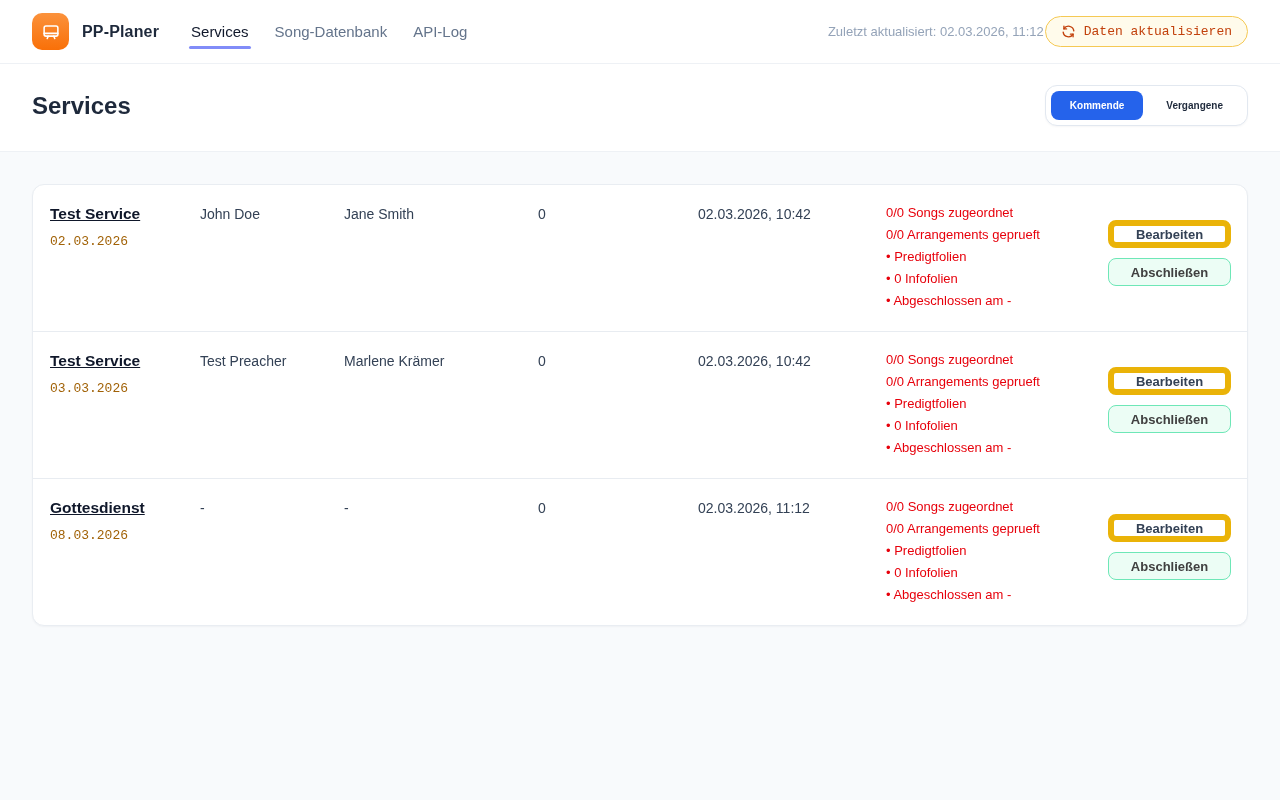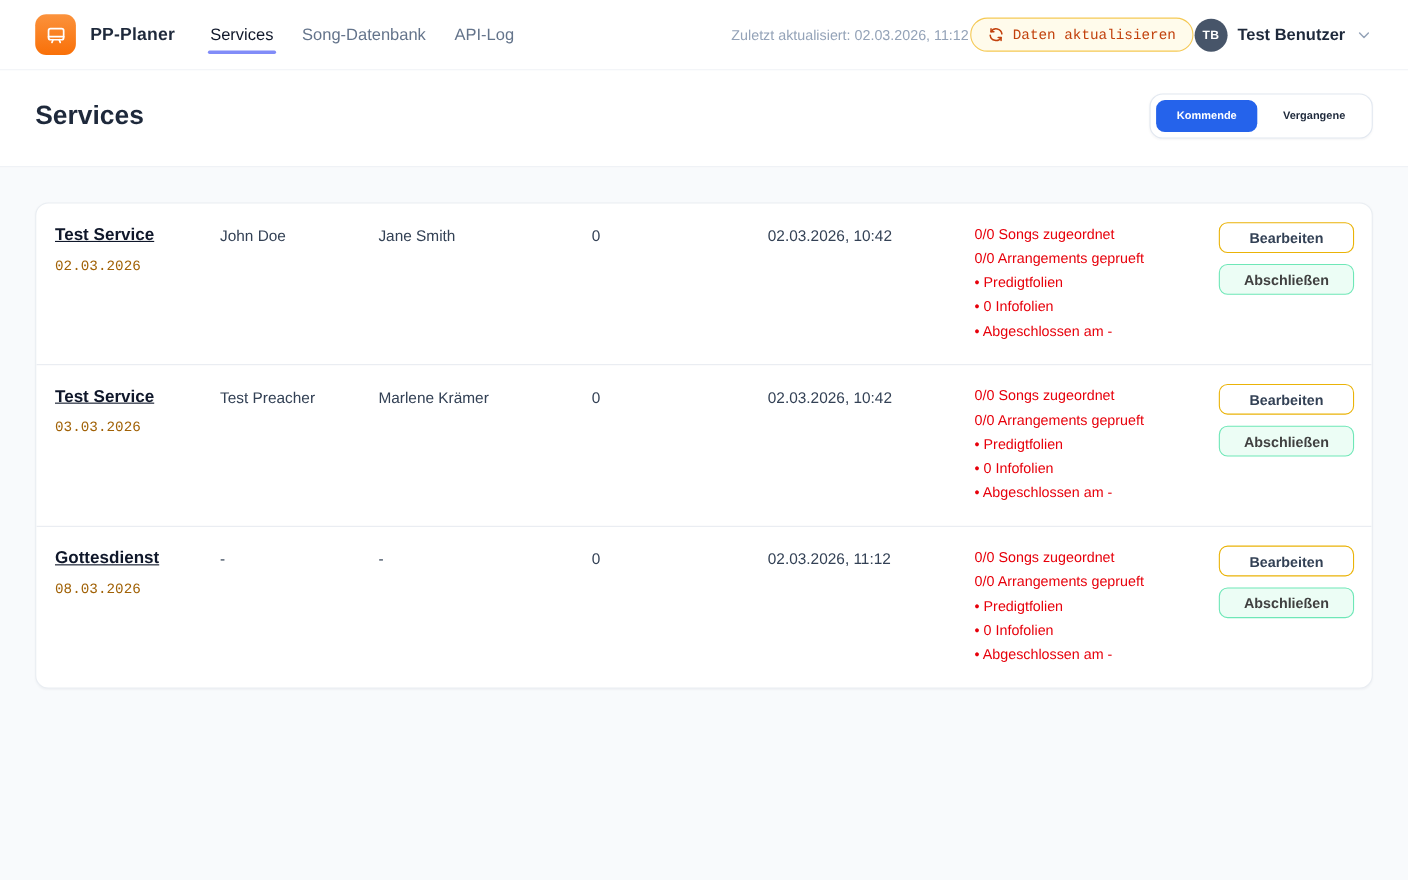--- a/index.html
+++ b/index.html
@@ -115,21 +115,21 @@
   .service-date { font-size: 13px; color: #a16207; margin-top: 8px; font-family: Liberation Mono, monospace; }
   .status-cell { padding-top: 0; }
   .status-line { font-size: 13px; color: #e7000b; line-height: 22px; }
   .actions-cell { display: flex; flex-direction: column; gap: 10px; width: 123px; padding-top: 0; }
   .btn {
     width: 100%; height: 28px; border-radius: 8px;
     font-size: 13px; font-weight: 600;
     display: flex; align-items: center; justify-content: center;
     font-family: "Liberation Sans", sans-serif; cursor: pointer;
   }
-  .btn-edit { background: #ffffff; border: 1px solid #eab308; color: #334155; }
+  .btn-edit { background: #ffffff; border: 6px solid #eab308; color: #334155; margin-top: 18px; }
   .btn-complete { background: #ecfdf5; border: 1px solid #6ee7b7; color: #404040; }
 </style>
 </head>
 <body>
 
 <header class="topbar">
   <div class="topbar-left">
     <div class="logo">
       <svg viewBox="0 0 24 24" width="22" height="22" fill="none" stroke="#ffffff" stroke-width="1.7" stroke-linecap="round" stroke-linejoin="round">
         <rect x="4.5" y="5.5" width="15" height="11" rx="2"></rect>
@@ -149,27 +149,20 @@
     <span class="last-updated">Zuletzt aktualisiert: 02.03.2026, 11:12</span>
     <button class="refresh-btn">
       <svg viewBox="0 0 24 24" width="15" height="15" fill="none" stroke="currentColor" stroke-width="2.2" stroke-linecap="round" stroke-linejoin="round">
         <path d="M20.5 11a8.5 8.5 0 0 0-15.8-3.2"></path>
         <path d="M4.7 3.6v4.2h4.2"></path>
         <path d="M3.5 13a8.5 8.5 0 0 0 15.8 3.2"></path>
         <path d="M19.3 20.4v-4.2h-4.2"></path>
       </svg>
       <span>Daten aktualisieren</span>
     </button>
-    <div class="user">
-      <span class="avatar">TB</span>
-      <span class="user-name">Test Benutzer</span>
-      <svg viewBox="0 0 24 24" width="16" height="16" fill="none" stroke="#94a3b8" stroke-width="2" stroke-linecap="round" stroke-linejoin="round">
-        <path d="M6 9l6 6 6-6"></path>
-      </svg>
-    </div>
   </div>
 </header>
 
 <section class="page-head">
   <div>
     <h1 class="page-title">Services</h1>
   </div>
   <div class="toggle-group">
     <button class="toggle-btn active">Kommende</button>
     <button class="toggle-btn">Vergangene</button>

